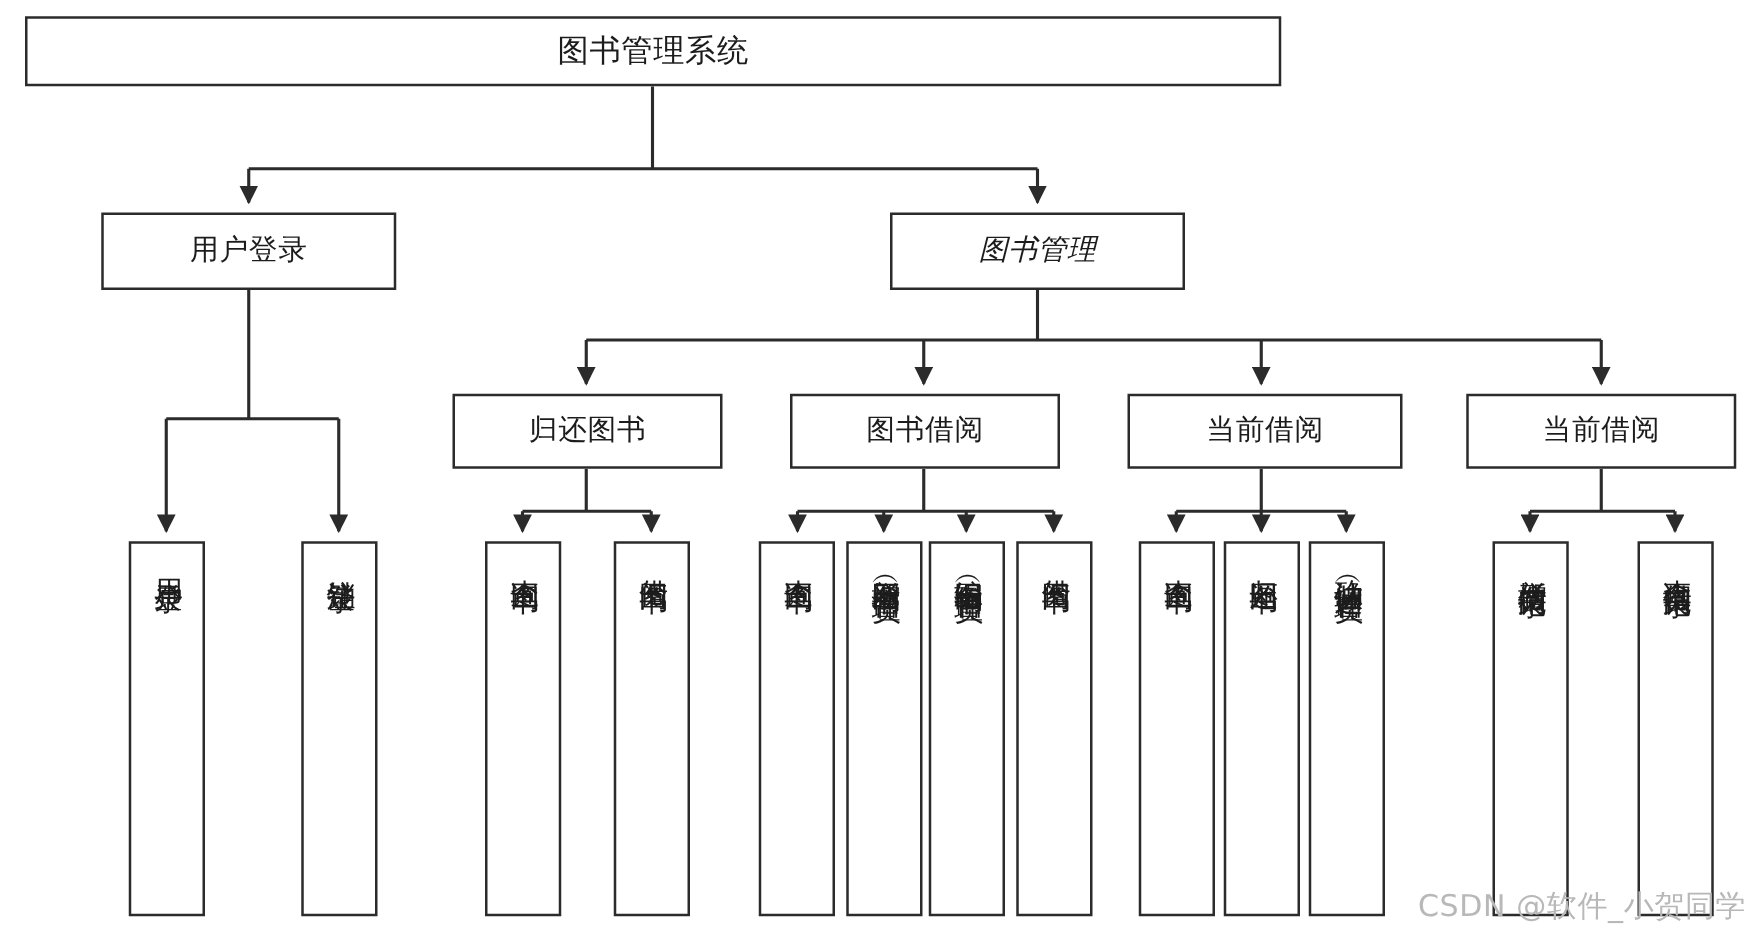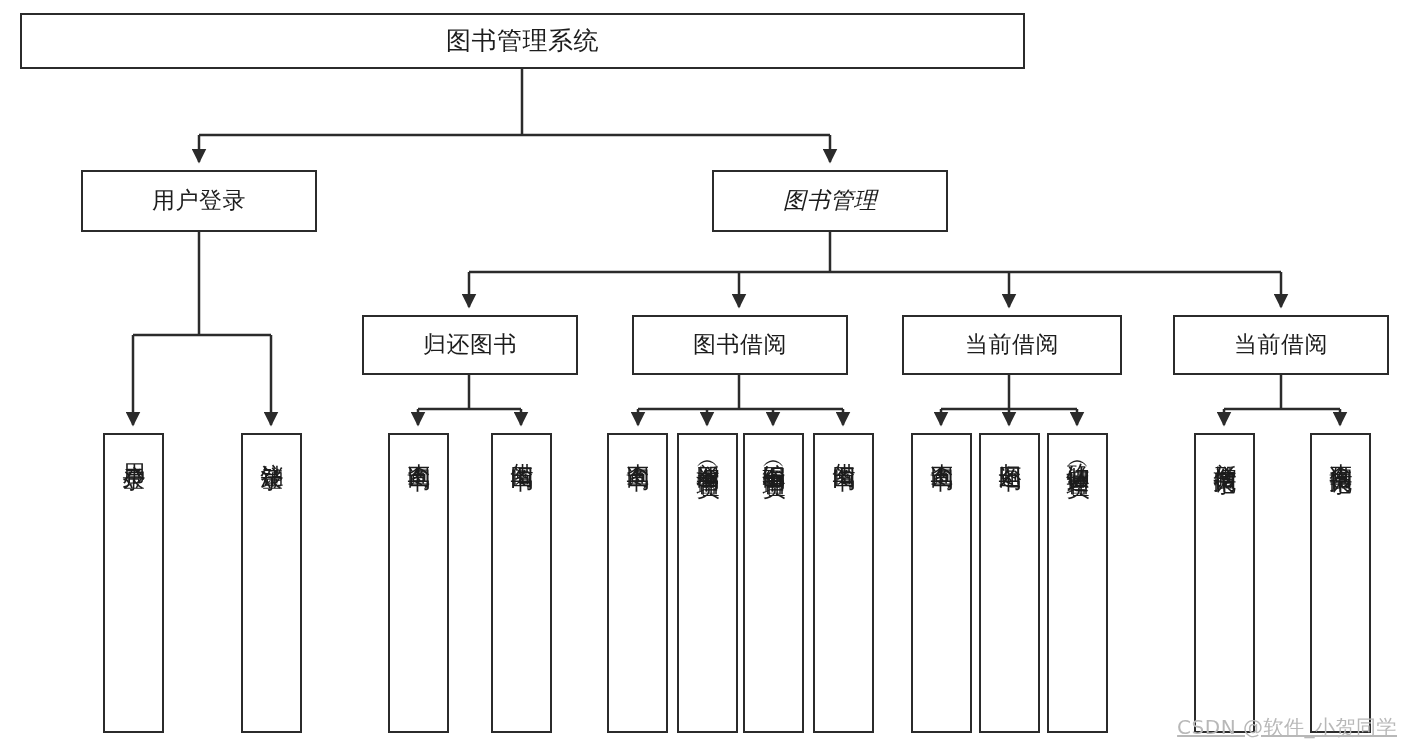--- a/index.html
+++ b/index.html
@@ -55,26 +55,25 @@
     text-orientation: upright;
     font-size: 23px;
     line-height: 1.12;
     letter-spacing: 2px;
     white-space: nowrap;
   }
   #watermark {
     position: absolute;
     right: 8px;
     bottom: 6px;
-    font-size: 20px;
+    font-size: 24px;
     color: #b8b8b8;
     letter-spacing: 0.5px;
     white-space: nowrap;
     pointer-events: none;
-    text-decoration: underline;
   }
 </style>
 </head>
 <body>
 
 <div id="canvas">
 
   <svg id="wires" viewBox="0 0 1405 747" xmlns="http://www.w3.org/2000/svg">
     <defs>
       <marker id="arrow" viewBox="0 0 10 10" refX="9" refY="5" markerWidth="6" markerHeight="6" orient="auto-start-reverse">

